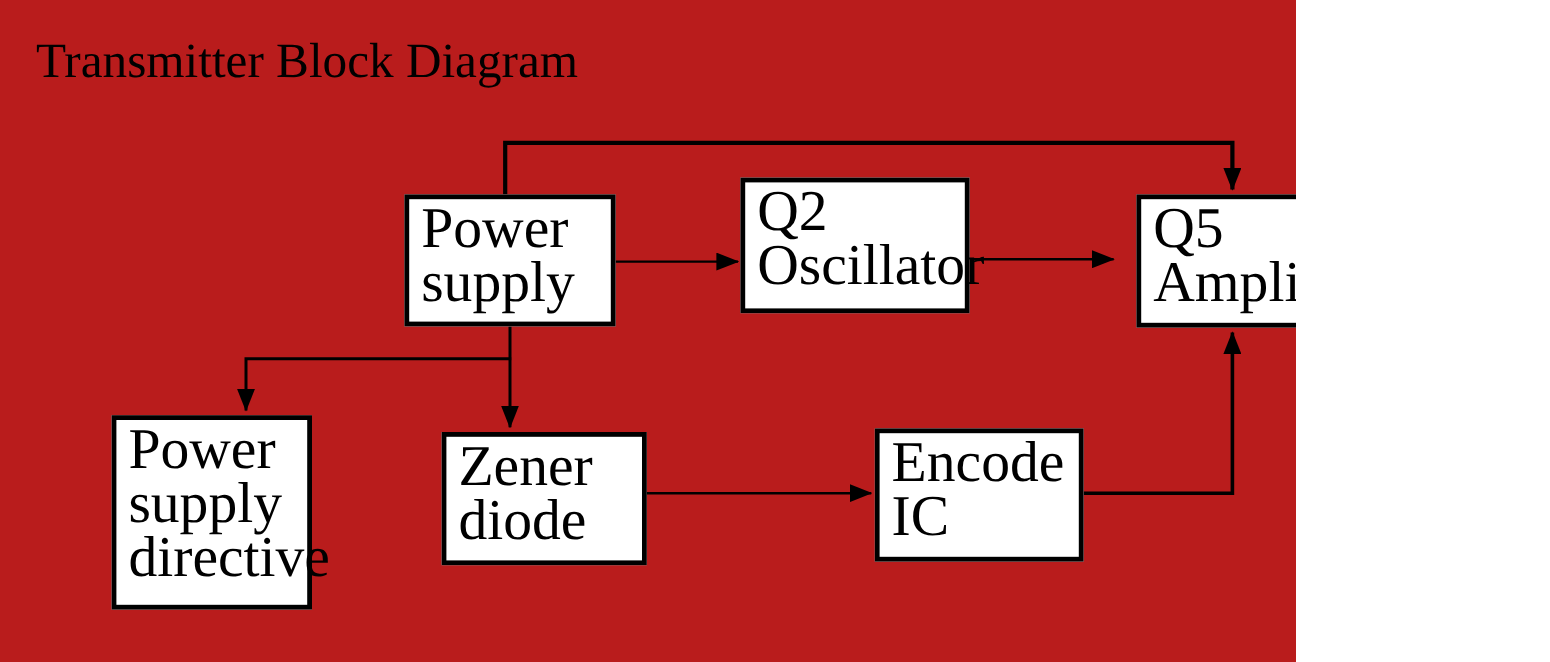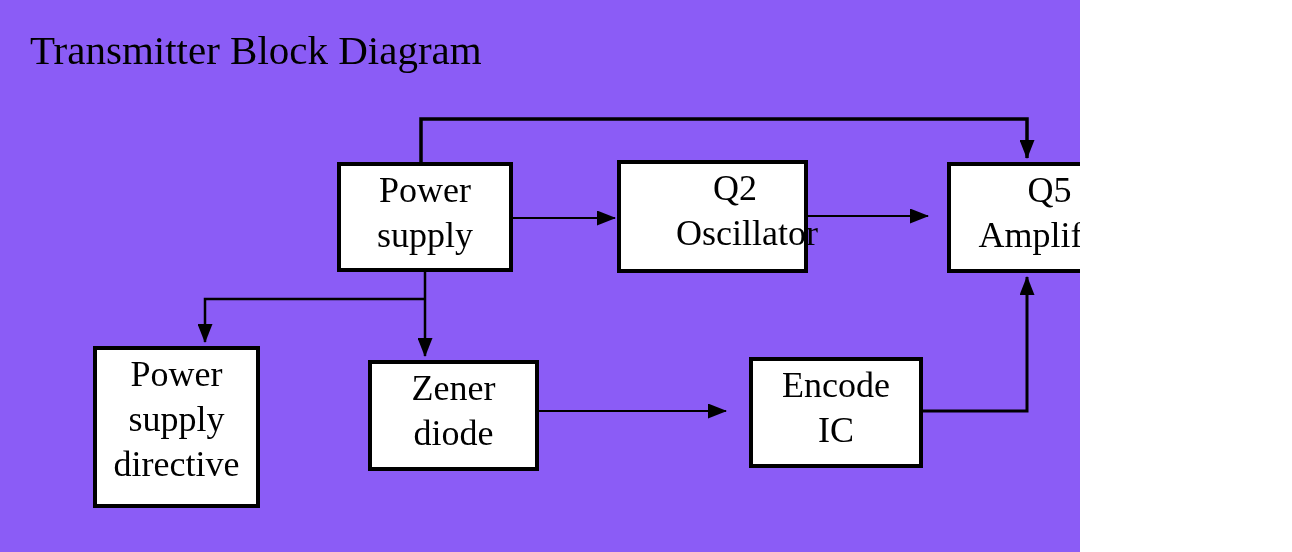--- a/index.html
+++ b/index.html
@@ -4,55 +4,54 @@
 <style>
   html, body {
     margin: 0;
     padding: 0;
     background: #ffffff;
   }
   .canvas {
     position: relative;
     width: 1080px;
     height: 552px;
-    background: #8b5cf6;
+    background: #b91c1c;
     font-family: "Liberation Serif", serif;
     color: #000000;
     overflow: hidden;
-    text-align: center;
   }
   .title {
     position: absolute;
     left: 30px;
     top: 26px;
     font-size: 41px;
     font-weight: normal;
     margin: 0;
     letter-spacing: 0px;
     white-space: nowrap;
   }
   .node {
     position: absolute;
     border: 4px solid #000000;
     background: #ffffff;
     box-sizing: border-box;
   }
   .node .label {
     display: block;
     padding: 2px 10px;
-    font-size: 36px;
+    font-size: 48px;
     line-height: 45px;
     white-space: pre-line;
   }
   #node-power-supply          { left: 337px; top: 162px; width: 176px; height: 110px; }
-  #node-q2-oscillator         { left: 617px; top: 160px; width: 191px; height: 113px; padding-left: 45px; }
+  #node-q2-oscillator         { left: 617px; top: 148px; width: 191px; height: 113px; }
   #node-q5-amplifier          { left: 931px; top: 162px; width: 205px; height: 111px; margin-left: 16px; }
   #node-power-supply-directive{ left:  93px; top: 346px; width: 167px; height: 162px; }
   #node-zener-diode           { left: 351px; top: 360px; width: 171px; height: 111px; margin-left: 17px; }
-  #node-encode-ic             { left: 749px; top: 357px; width: 174px; height: 111px; }
+  #node-encode-ic             { left: 729px; top: 357px; width: 174px; height: 111px; }
   .wires {
     position: absolute;
     left: 0;
     top: 0;
     width: 1292px;
     height: 552px;
     pointer-events: none;
   }
 </style>
 </head>

